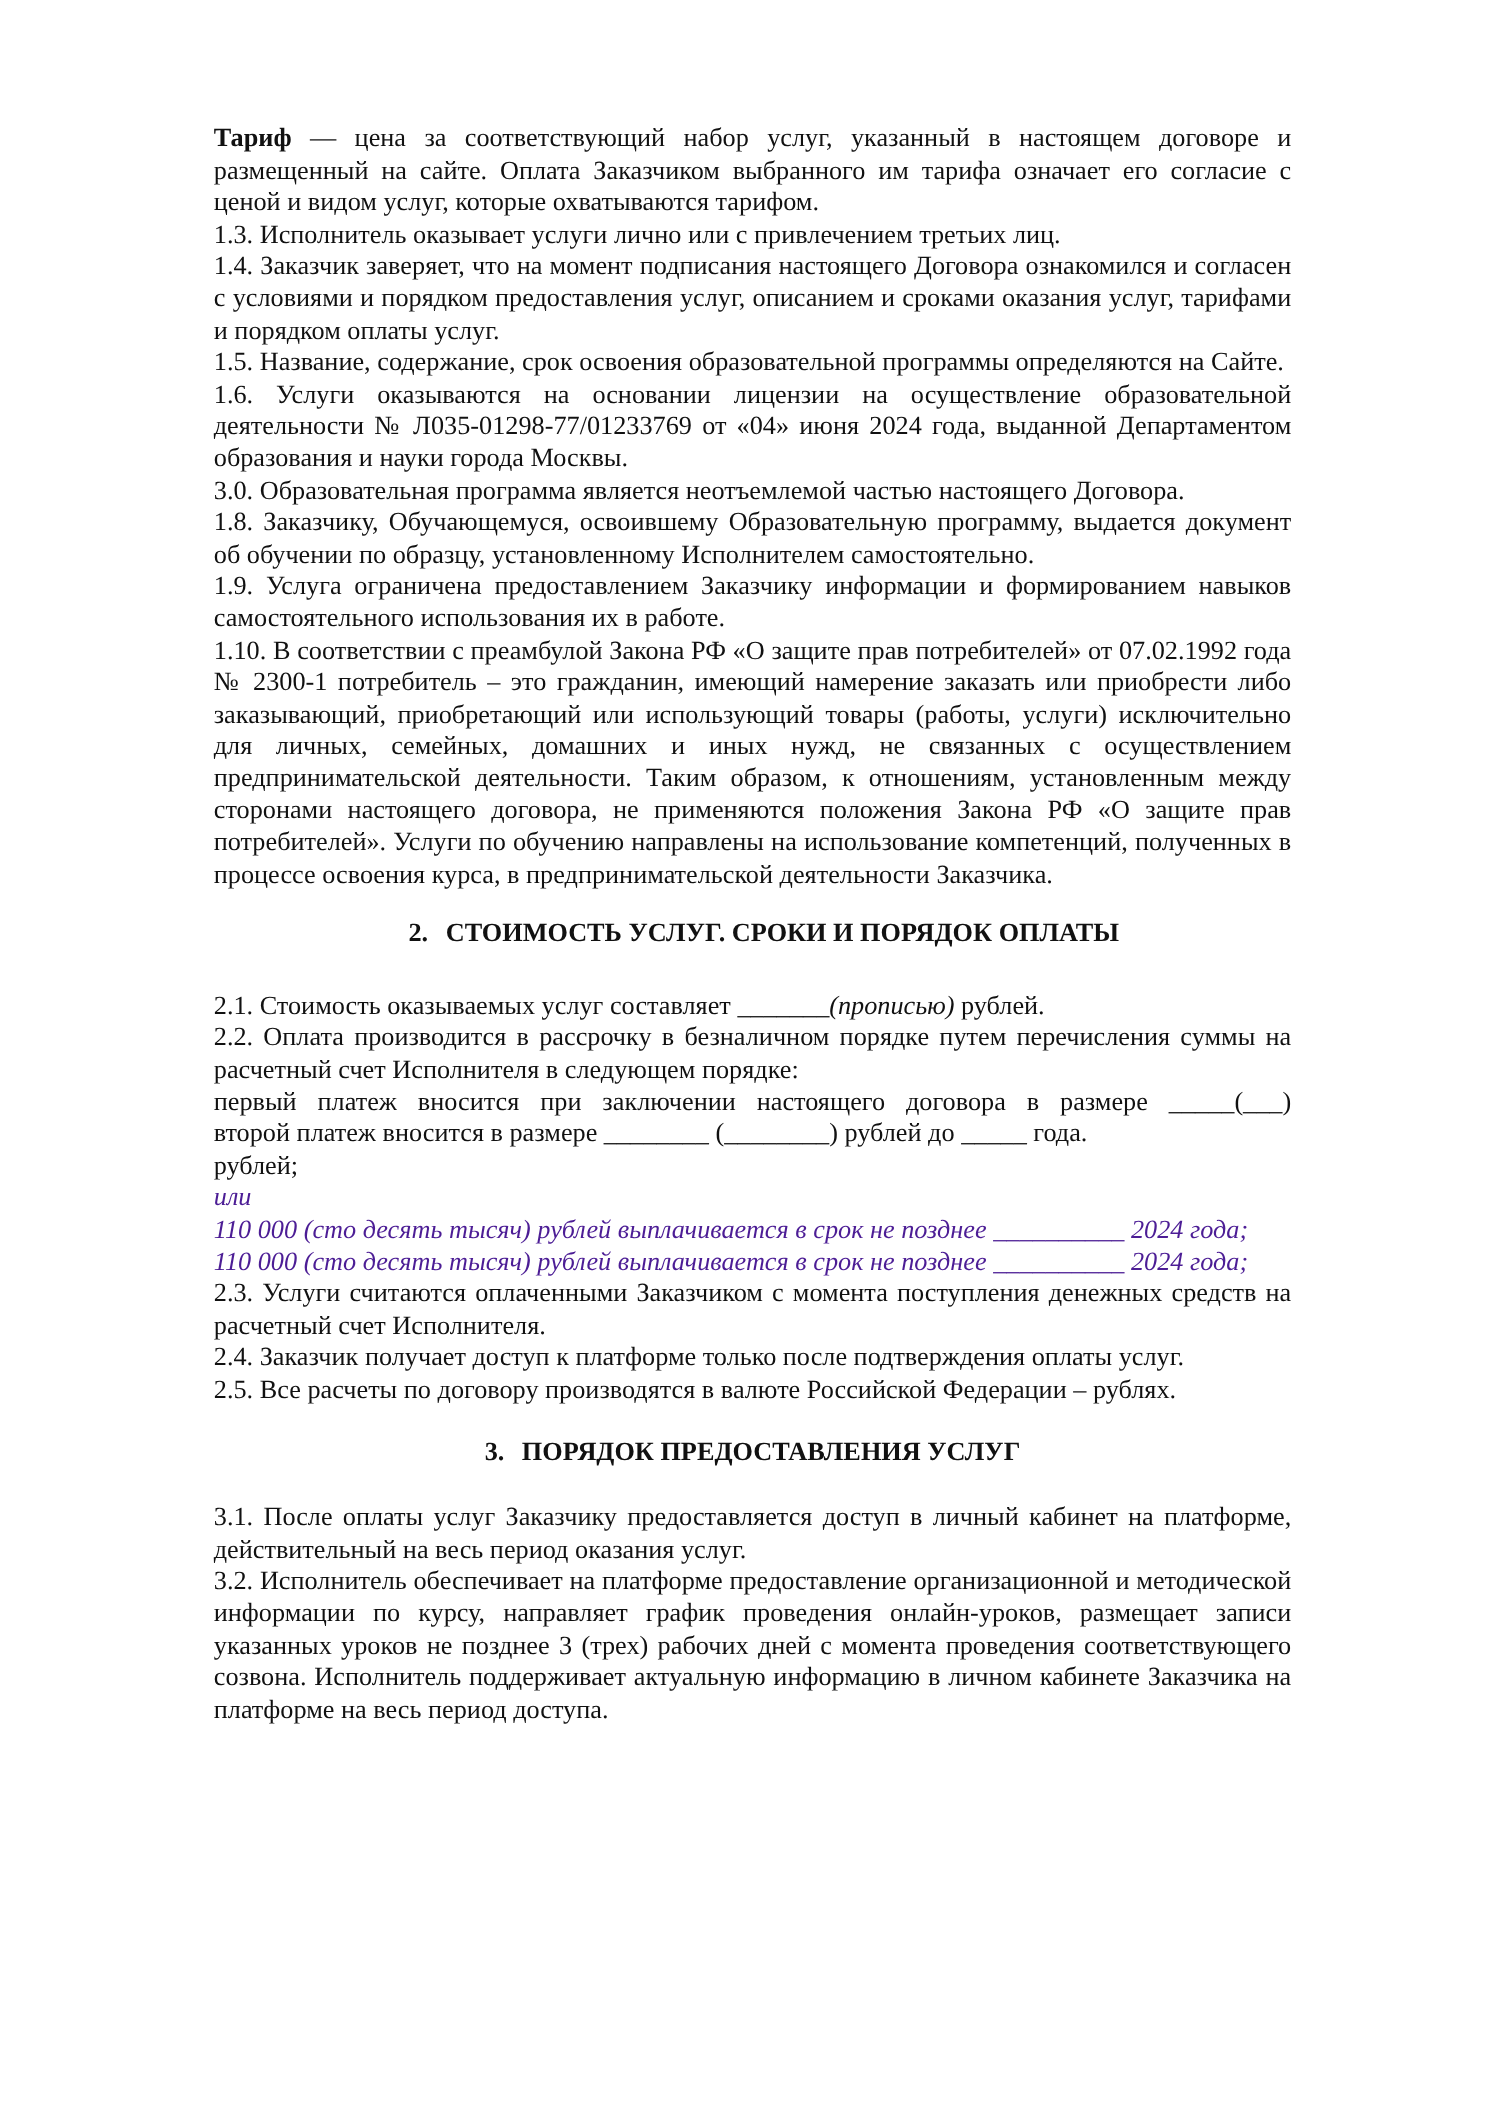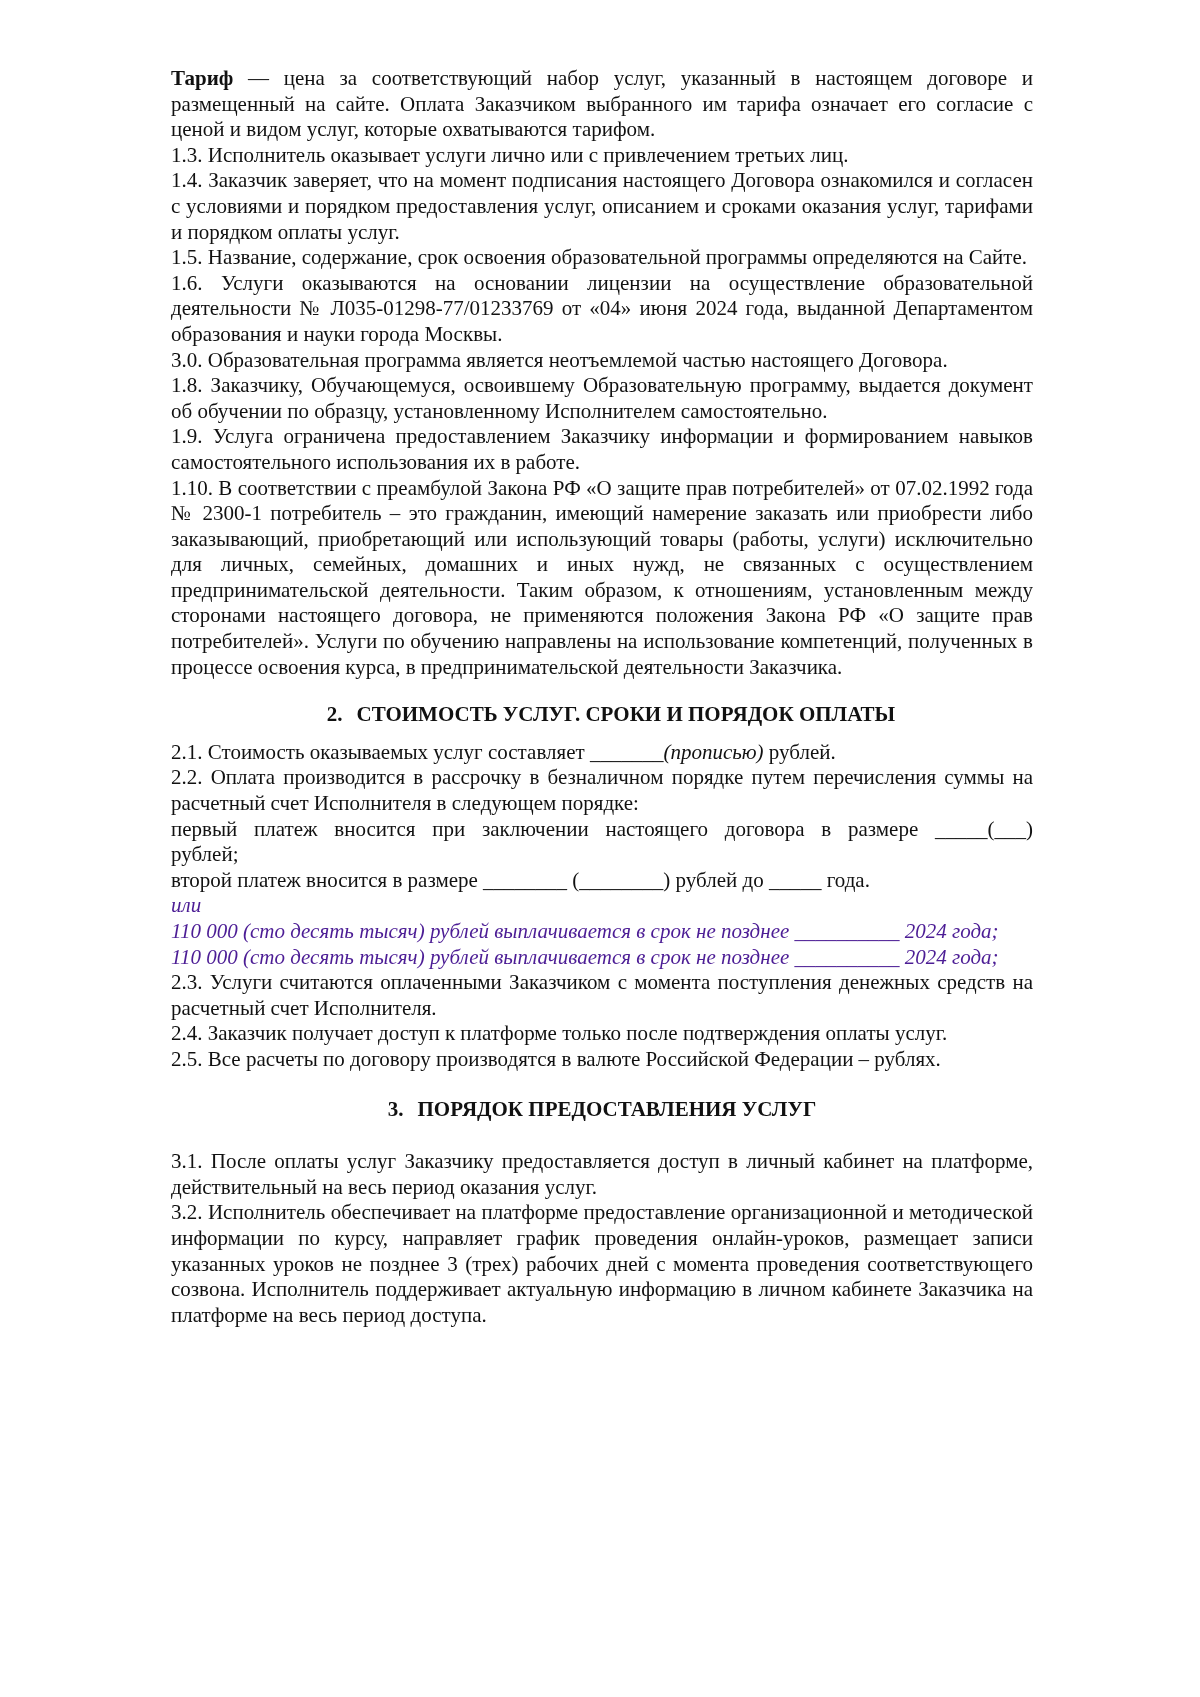--- a/index.html
+++ b/index.html
@@ -8,33 +8,33 @@
     position: relative;
     width: 1200px; height: 1697px;
     background: #ffffff;
     color: #111111;
     font-family: "Liberation Serif", "DejaVu Serif", serif;
     font-size: 21px;
     line-height: 25.6px;
   }
   .content {
     position: absolute;
-    left: 171px; top: 66px;
+    left: 171px; top: 98px;
     width: 862px;
   }
   p { margin: 0; text-align: justify; }
   .just-last { text-align-last: justify; }
   .bold { font-weight: bold; }
   .it { font-style: italic; }
   .red { color: #4c1d95; font-style: italic; }
   .heading {
     margin: 0; font-size: 21px; font-weight: bold; text-align: center;
     line-height: 25.6px;
   }
-  .h2 { margin-top: 22px; margin-bottom: 12px; padding-left: 18px; }
+  .h2 { margin-top: 22px; margin-bottom: 32px; padding-left: 18px; }
   .h3 { margin-top: 24px; margin-bottom: 27px; padding-left: 0px; }
   .num { display: inline-block; margin-right: 14px; }
   .blank { white-space: pre; margin-top: 32px; }
 </style>
 </head>
 <body>
 
 <div class="page">
   <div class="content">
 
@@ -49,23 +49,23 @@
     <p>1.9. Услуга ограничена предоставлением Заказчику информации и формированием навыков самостоятельного использования их в работе.</p>
     <p>1.10. В соответствии с преамбулой Закона РФ «О защите прав потребителей» от 07.02.1992 года № 2300-1 потребитель – это гражданин, имеющий намерение заказать или приобрести либо заказывающий, приобретающий или использующий товары (работы, услуги) исключительно для личных, семейных, домашних и иных нужд, не связанных с осуществлением предпринимательской деятельности. Таким образом, к отношениям, установленным между сторонами настоящего договора, не применяются положения Закона РФ «О защите прав потребителей». Услуги по обучению направлены на использование компетенций, полученных в процессе освоения курса, в предпринимательской деятельности Заказчика.</p>
 
     <h2 class="heading h2"><span class="num">2.</span><span>СТОИМОСТЬ УСЛУГ. СРОКИ И ПОРЯДОК ОПЛАТЫ</span></h2>
 
     <p><span>2.1. Стоимость оказываемых услуг составляет </span><span class="blank">_______</span><span class="it">(прописью)</span><span> рублей.</span></p>
 
     <p>2.2. Оплата производится в рассрочку в безналичном порядке путем перечисления суммы на расчетный счет Исполнителя в следующем порядке:</p>
 
     <p class="just-last"><span>первый платеж вносится при заключении настоящего договора в размере</span><span class="blank"> _____(___)</span></p>
+    <p>второй платеж вносится в размере ________ (________) рублей до _____ года.</p>
+
     <p>рублей;</p>
-
-    <p>второй платеж вносится в размере ________ (________) рублей до _____ года.</p>
 
     <p class="red">или</p>
 
     <p class="red"><span>110 000 (сто десять тысяч) рублей выплачивается в срок не позднее </span><span class="blank">__________</span><span> 2024 года;</span></p>
     <p class="red"><span>110 000 (сто десять тысяч) рублей выплачивается в срок не позднее </span><span class="blank">__________</span><span> 2024 года;</span></p>
 
     <p>2.3. Услуги считаются оплаченными Заказчиком с момента поступления денежных средств на расчетный счет Исполнителя.</p>
     <p>2.4. Заказчик получает доступ к платформе только после подтверждения оплаты услуг.</p>
     <p>2.5. Все расчеты по договору производятся в валюте Российской Федерации – рублях.</p>
 

